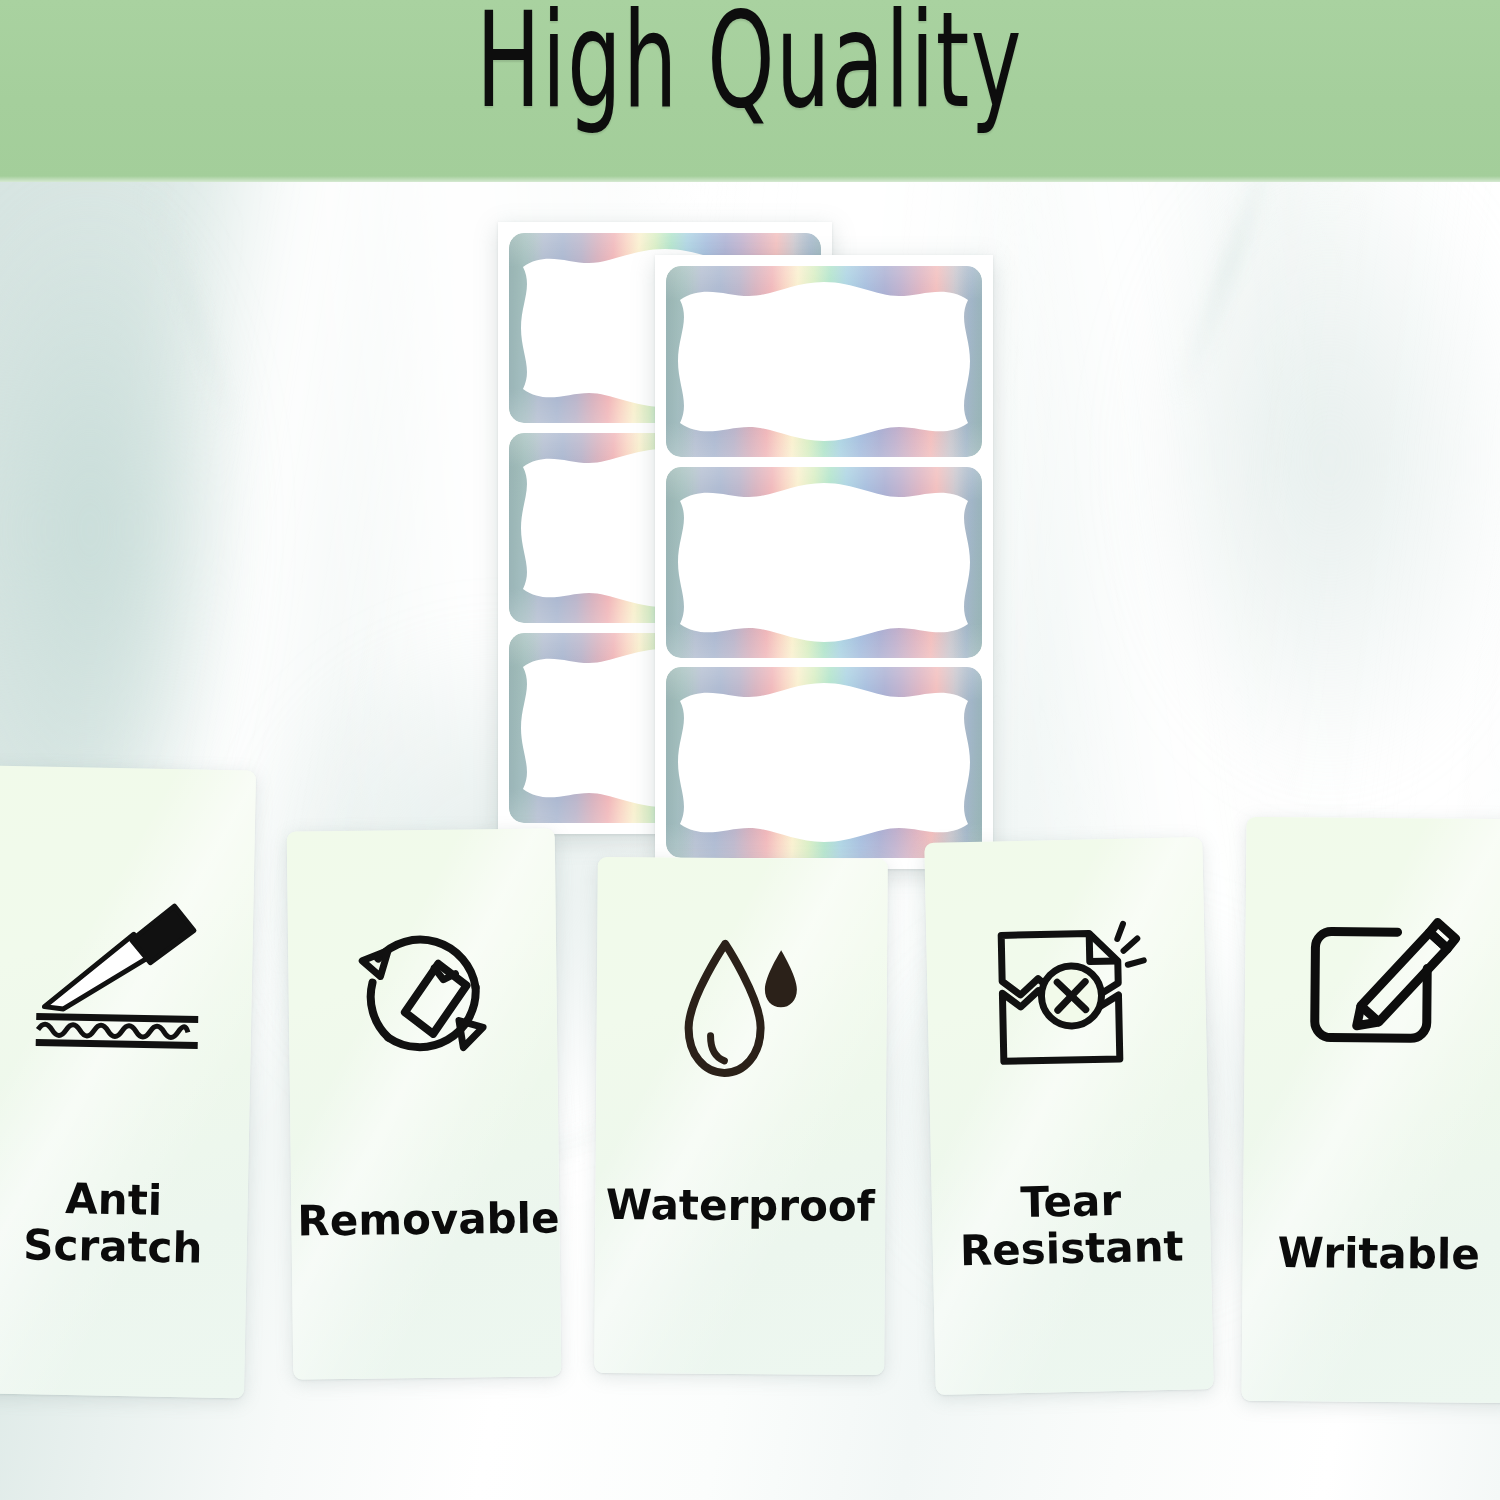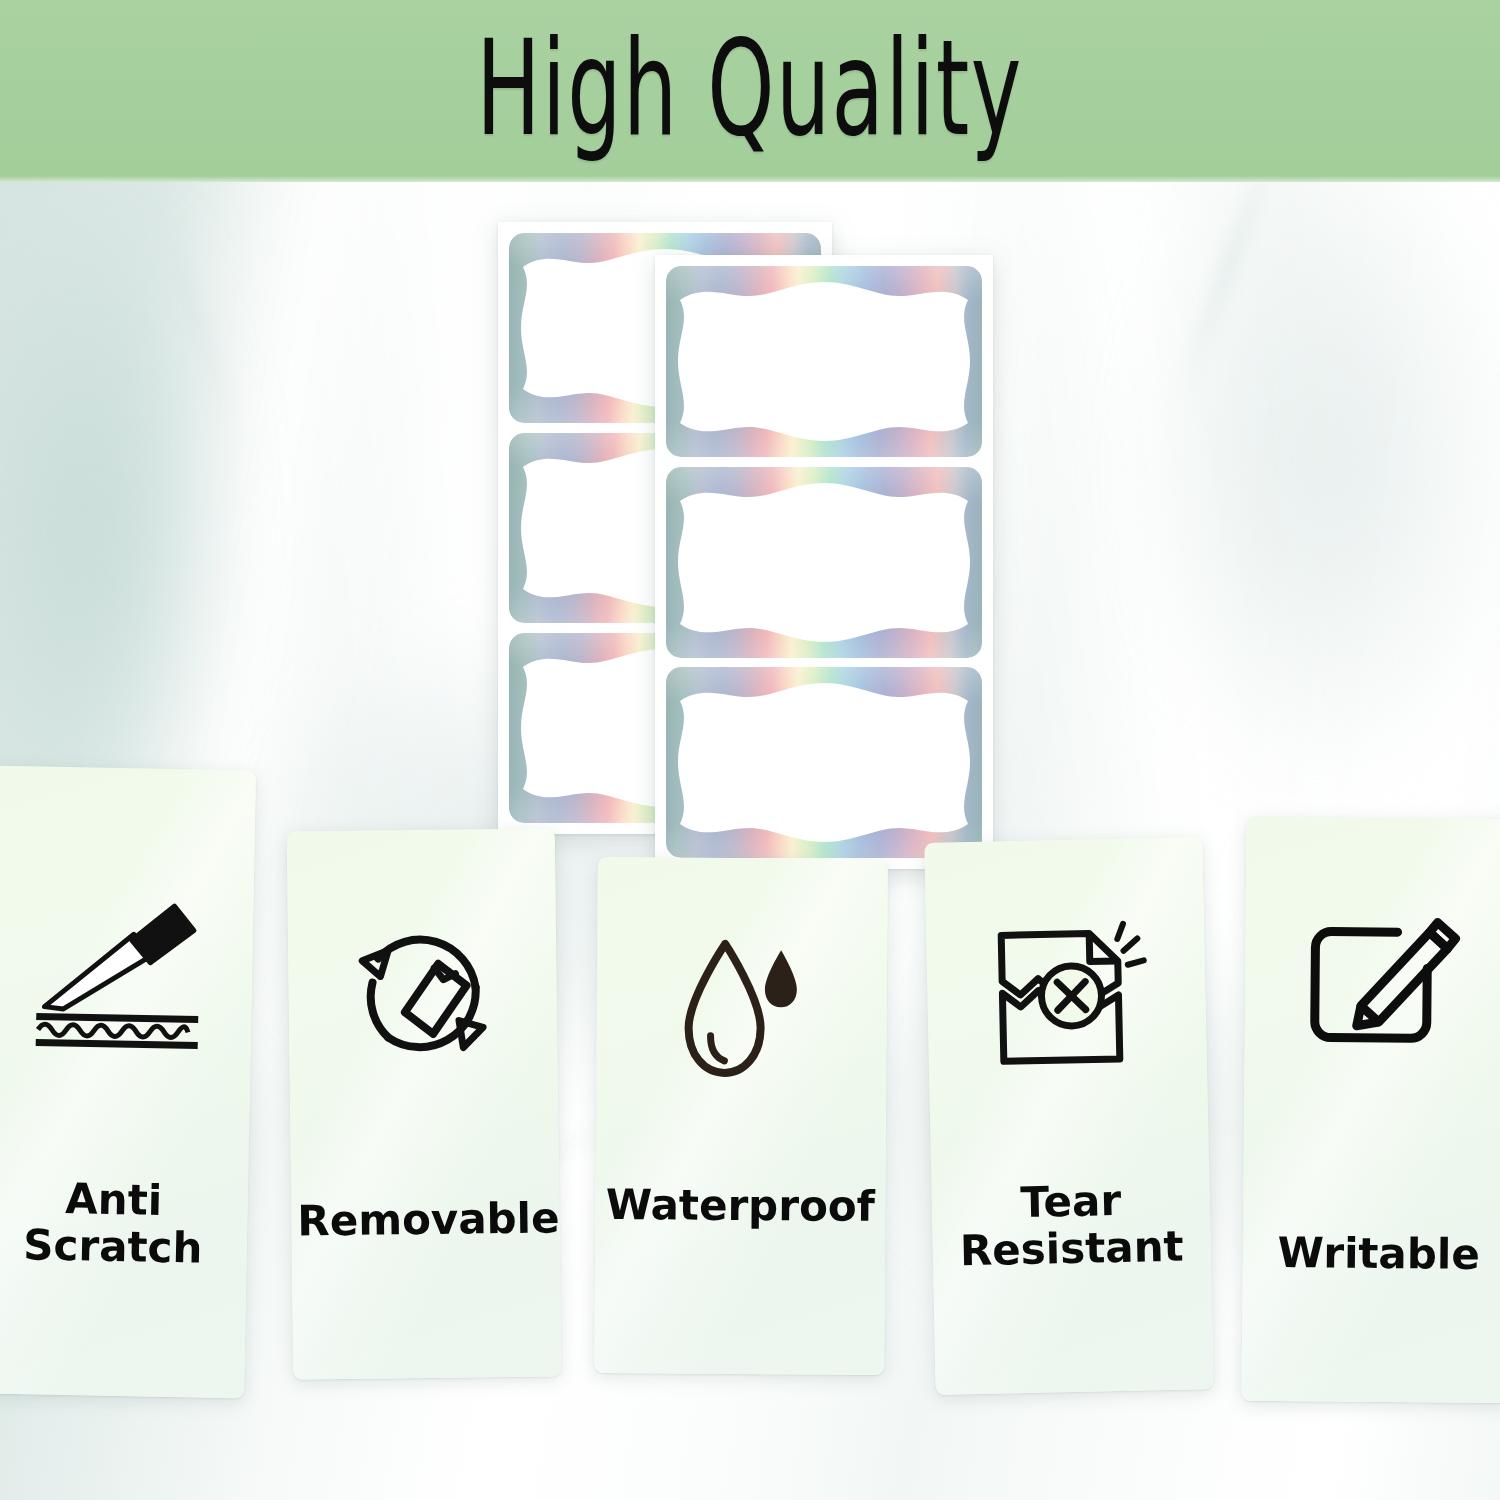--- a/index.html
+++ b/index.html
@@ -77,21 +77,20 @@
     pointer-events: none;
   }
 
   
   .banner {
     position: absolute;
     left: 0; top: 0;
     width: 1500px; height: 182px;
     background: linear-gradient(180deg, #a9d2a0 0%, #a5cf9c 55%, #a3ce9a 100%);
     display: flex;
-    align-items: center;
     justify-content: center;
     overflow: hidden;
   }
   .banner-title {
     font-family: "DejaVu Sans Condensed", "Liberation Sans Narrow", "Liberation Sans", sans-serif;
     font-size: 132px;
     line-height: 1;
     color: #0d0d0d;
     letter-spacing: 2px;
     transform: scaleX(.72);

